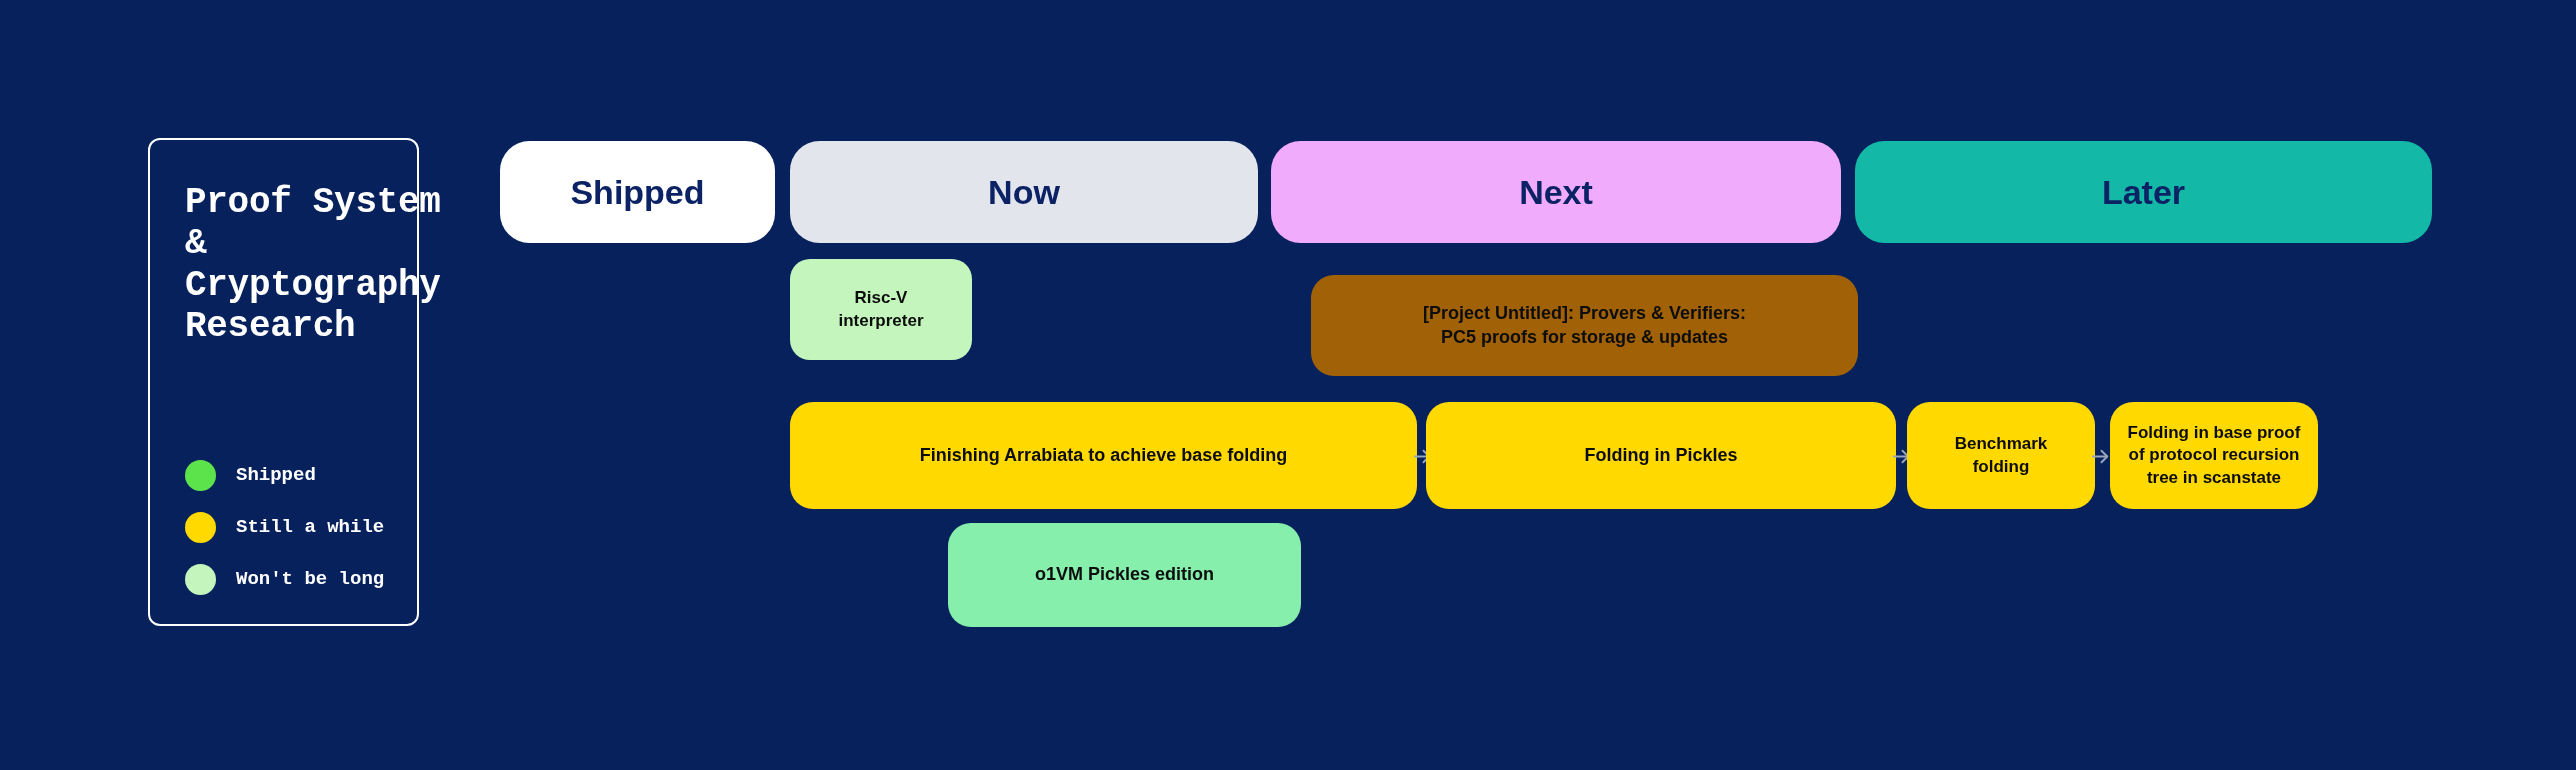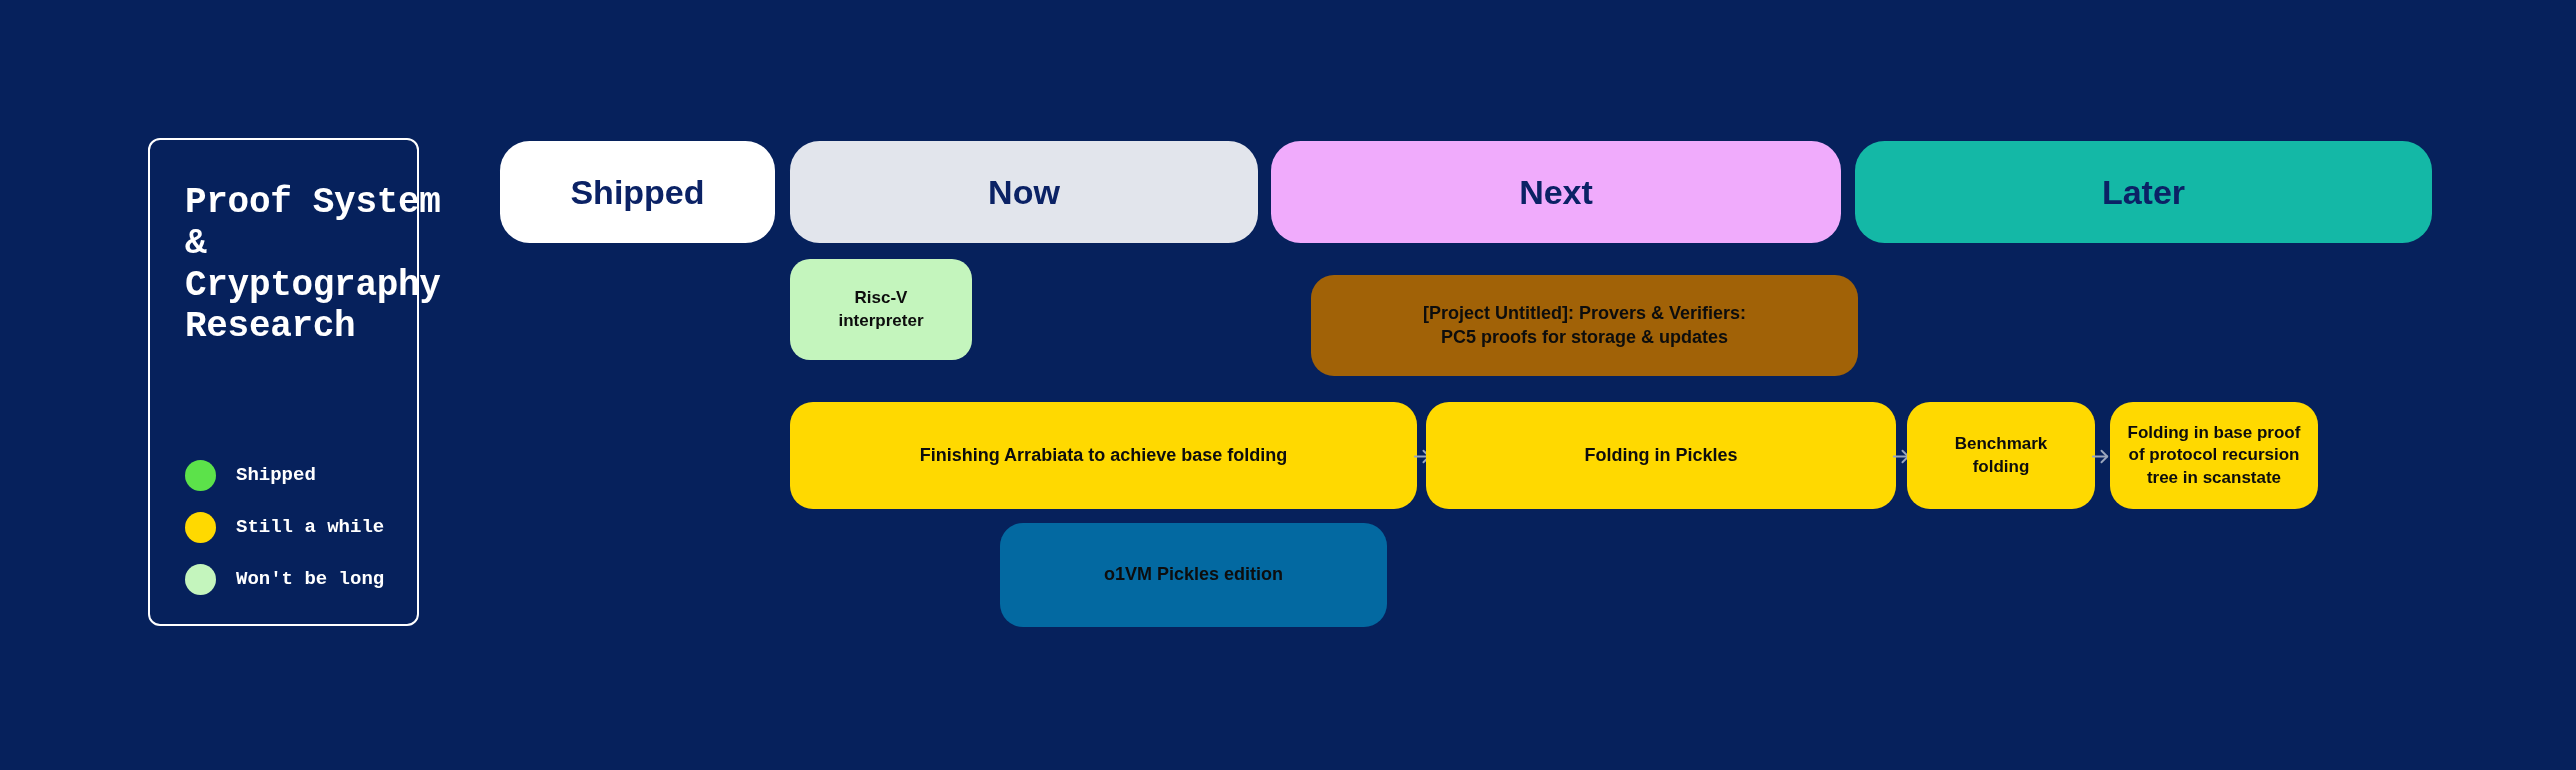--- a/index.html
+++ b/index.html
@@ -127,16 +127,16 @@
     <svg viewBox="0 0 24 24" fill="none" stroke="currentColor" stroke-width="2" stroke-linecap="round" stroke-linejoin="round">
       <line x1="4" y1="12" x2="19" y2="12"></line>
       <polyline points="13,6 19,12 13,18"></polyline>
     </svg>
   </div>
 
   <div class="card sm" style="left: 2110px; top: 402px; width: 208px; height: 107px; background: rgb(255, 217, 0); white-space: pre-line;">Folding in base proof
 of protocol recursion
 tree in scanstate</div>
 
-  <div class="card" style="left:1000px;top:523px;width:387px;height:104px;background:#0369a1">o1VM Pickles edition</div>
+  <div class="card" style="left:948px;top:523px;width:353px;height:104px;background:#86efac">o1VM Pickles edition</div>
 
 </div>
 
 
 </body></html>

